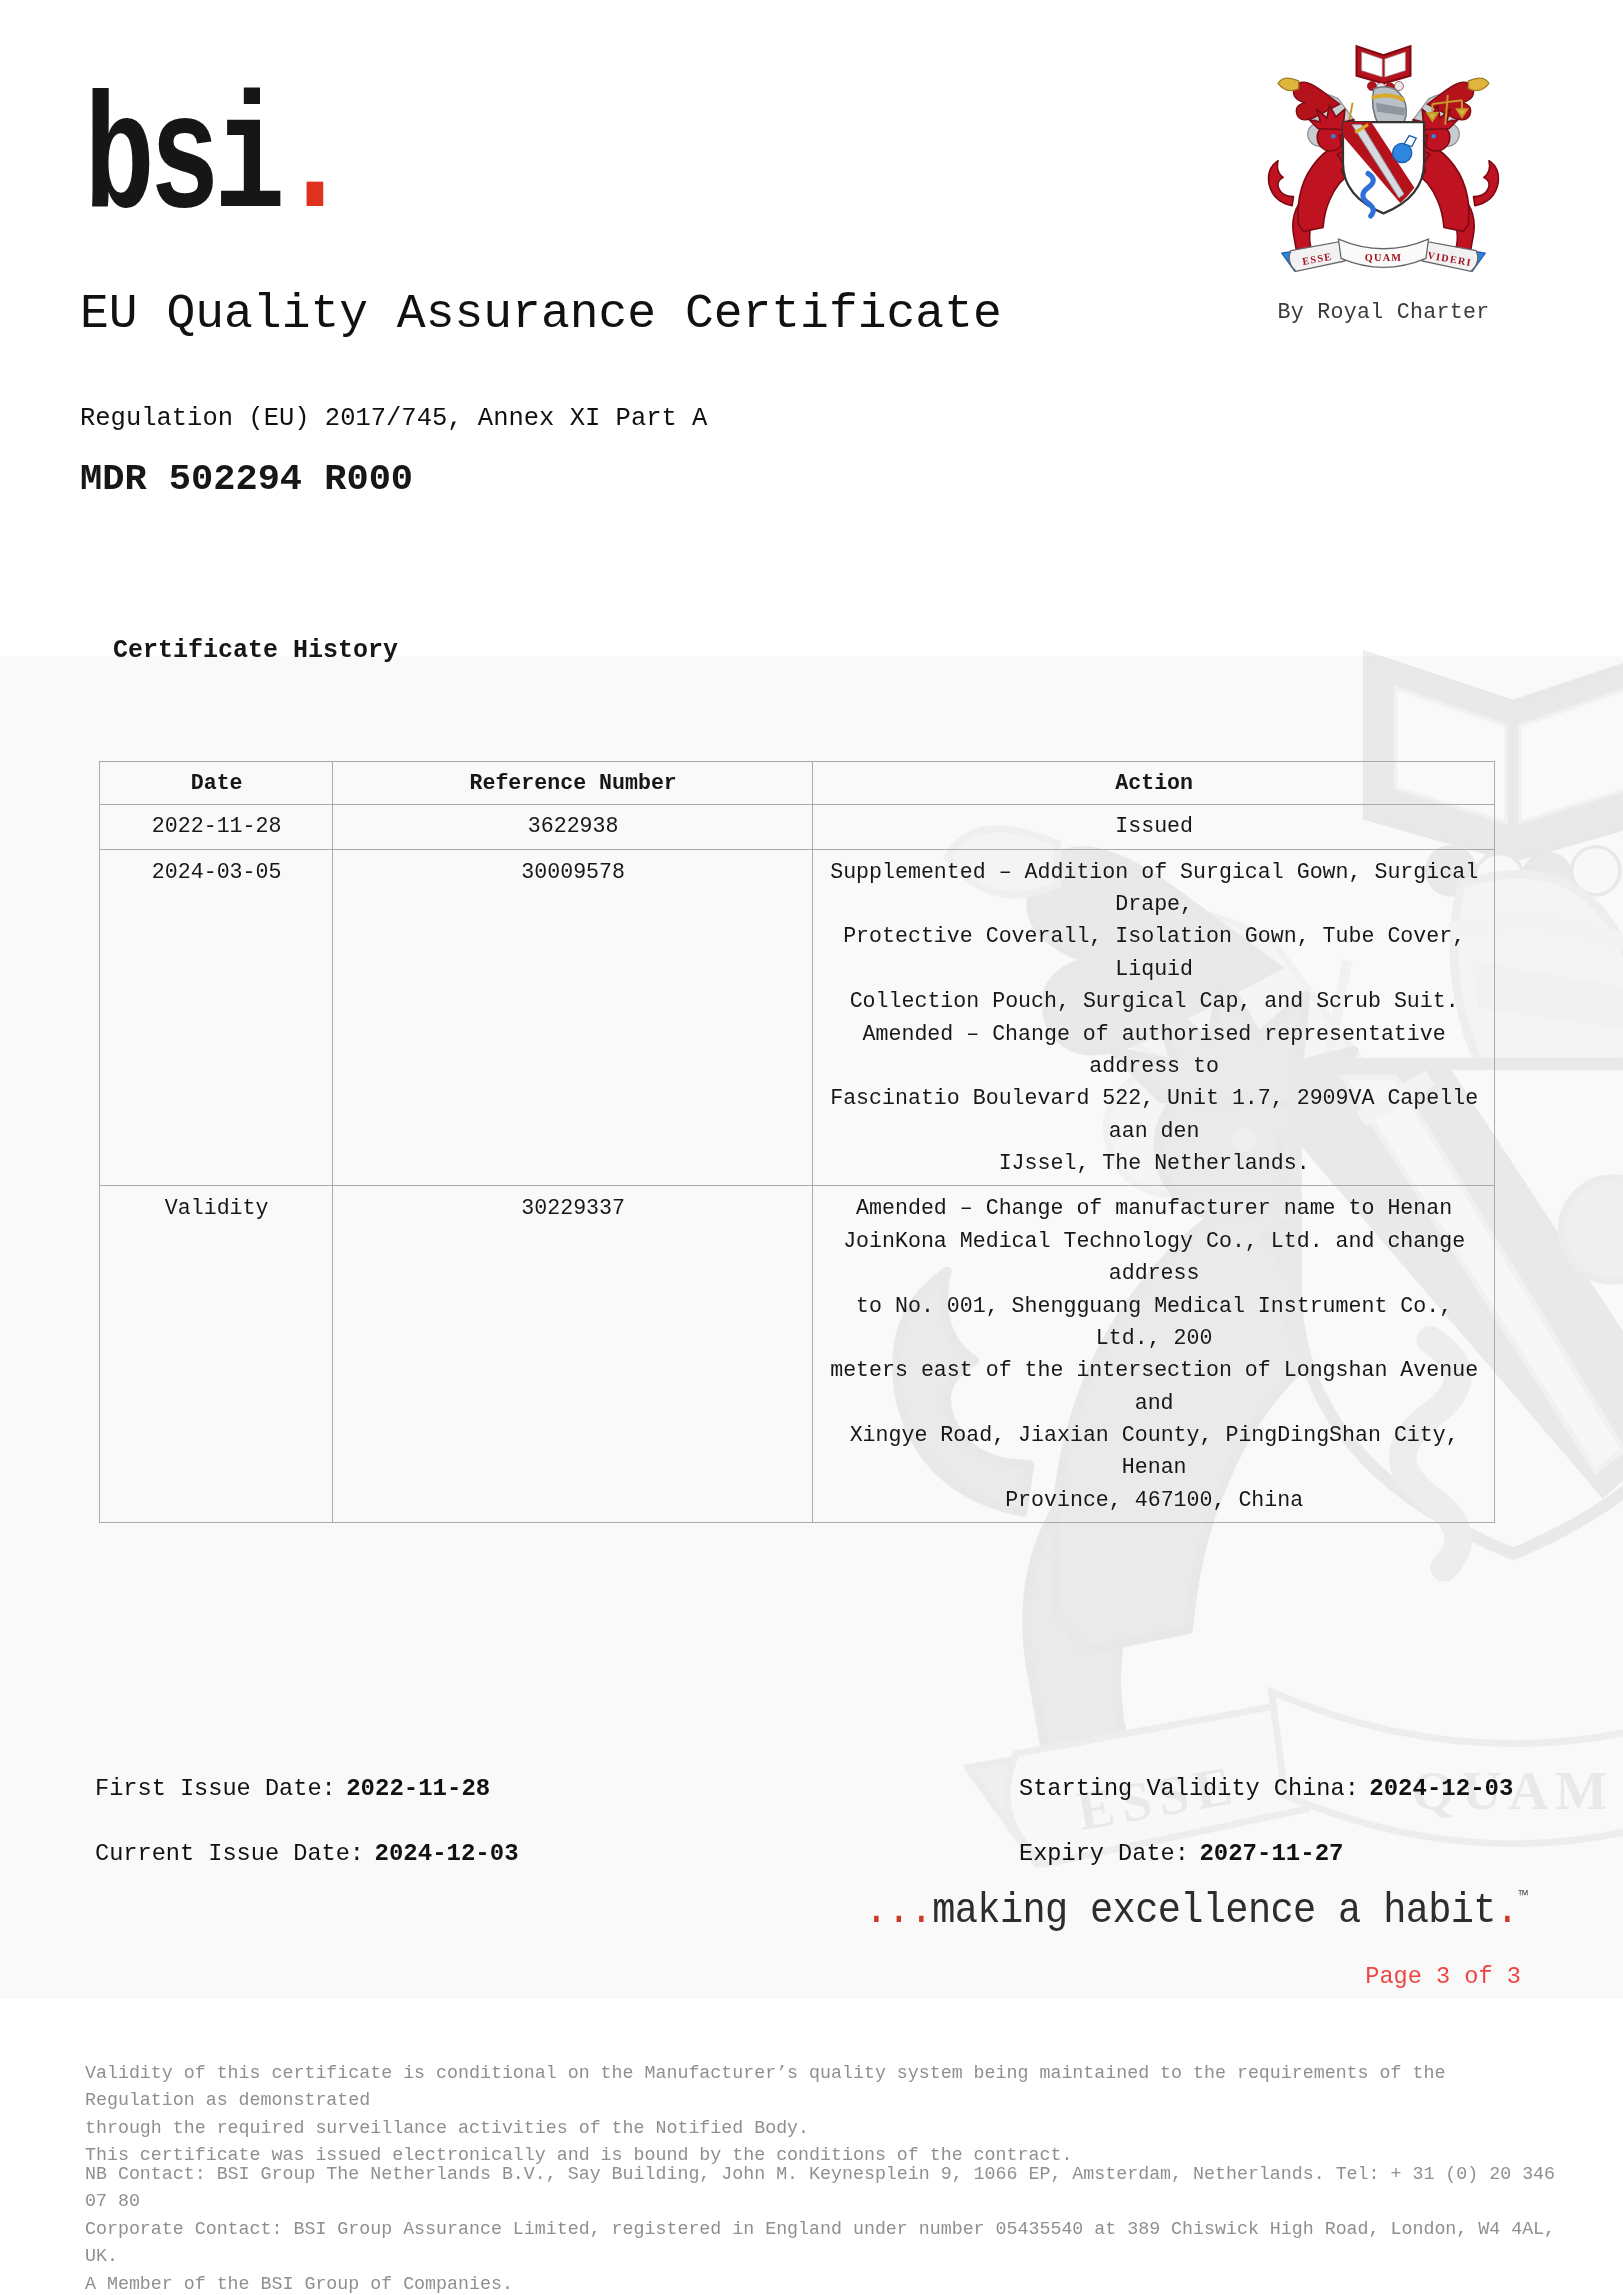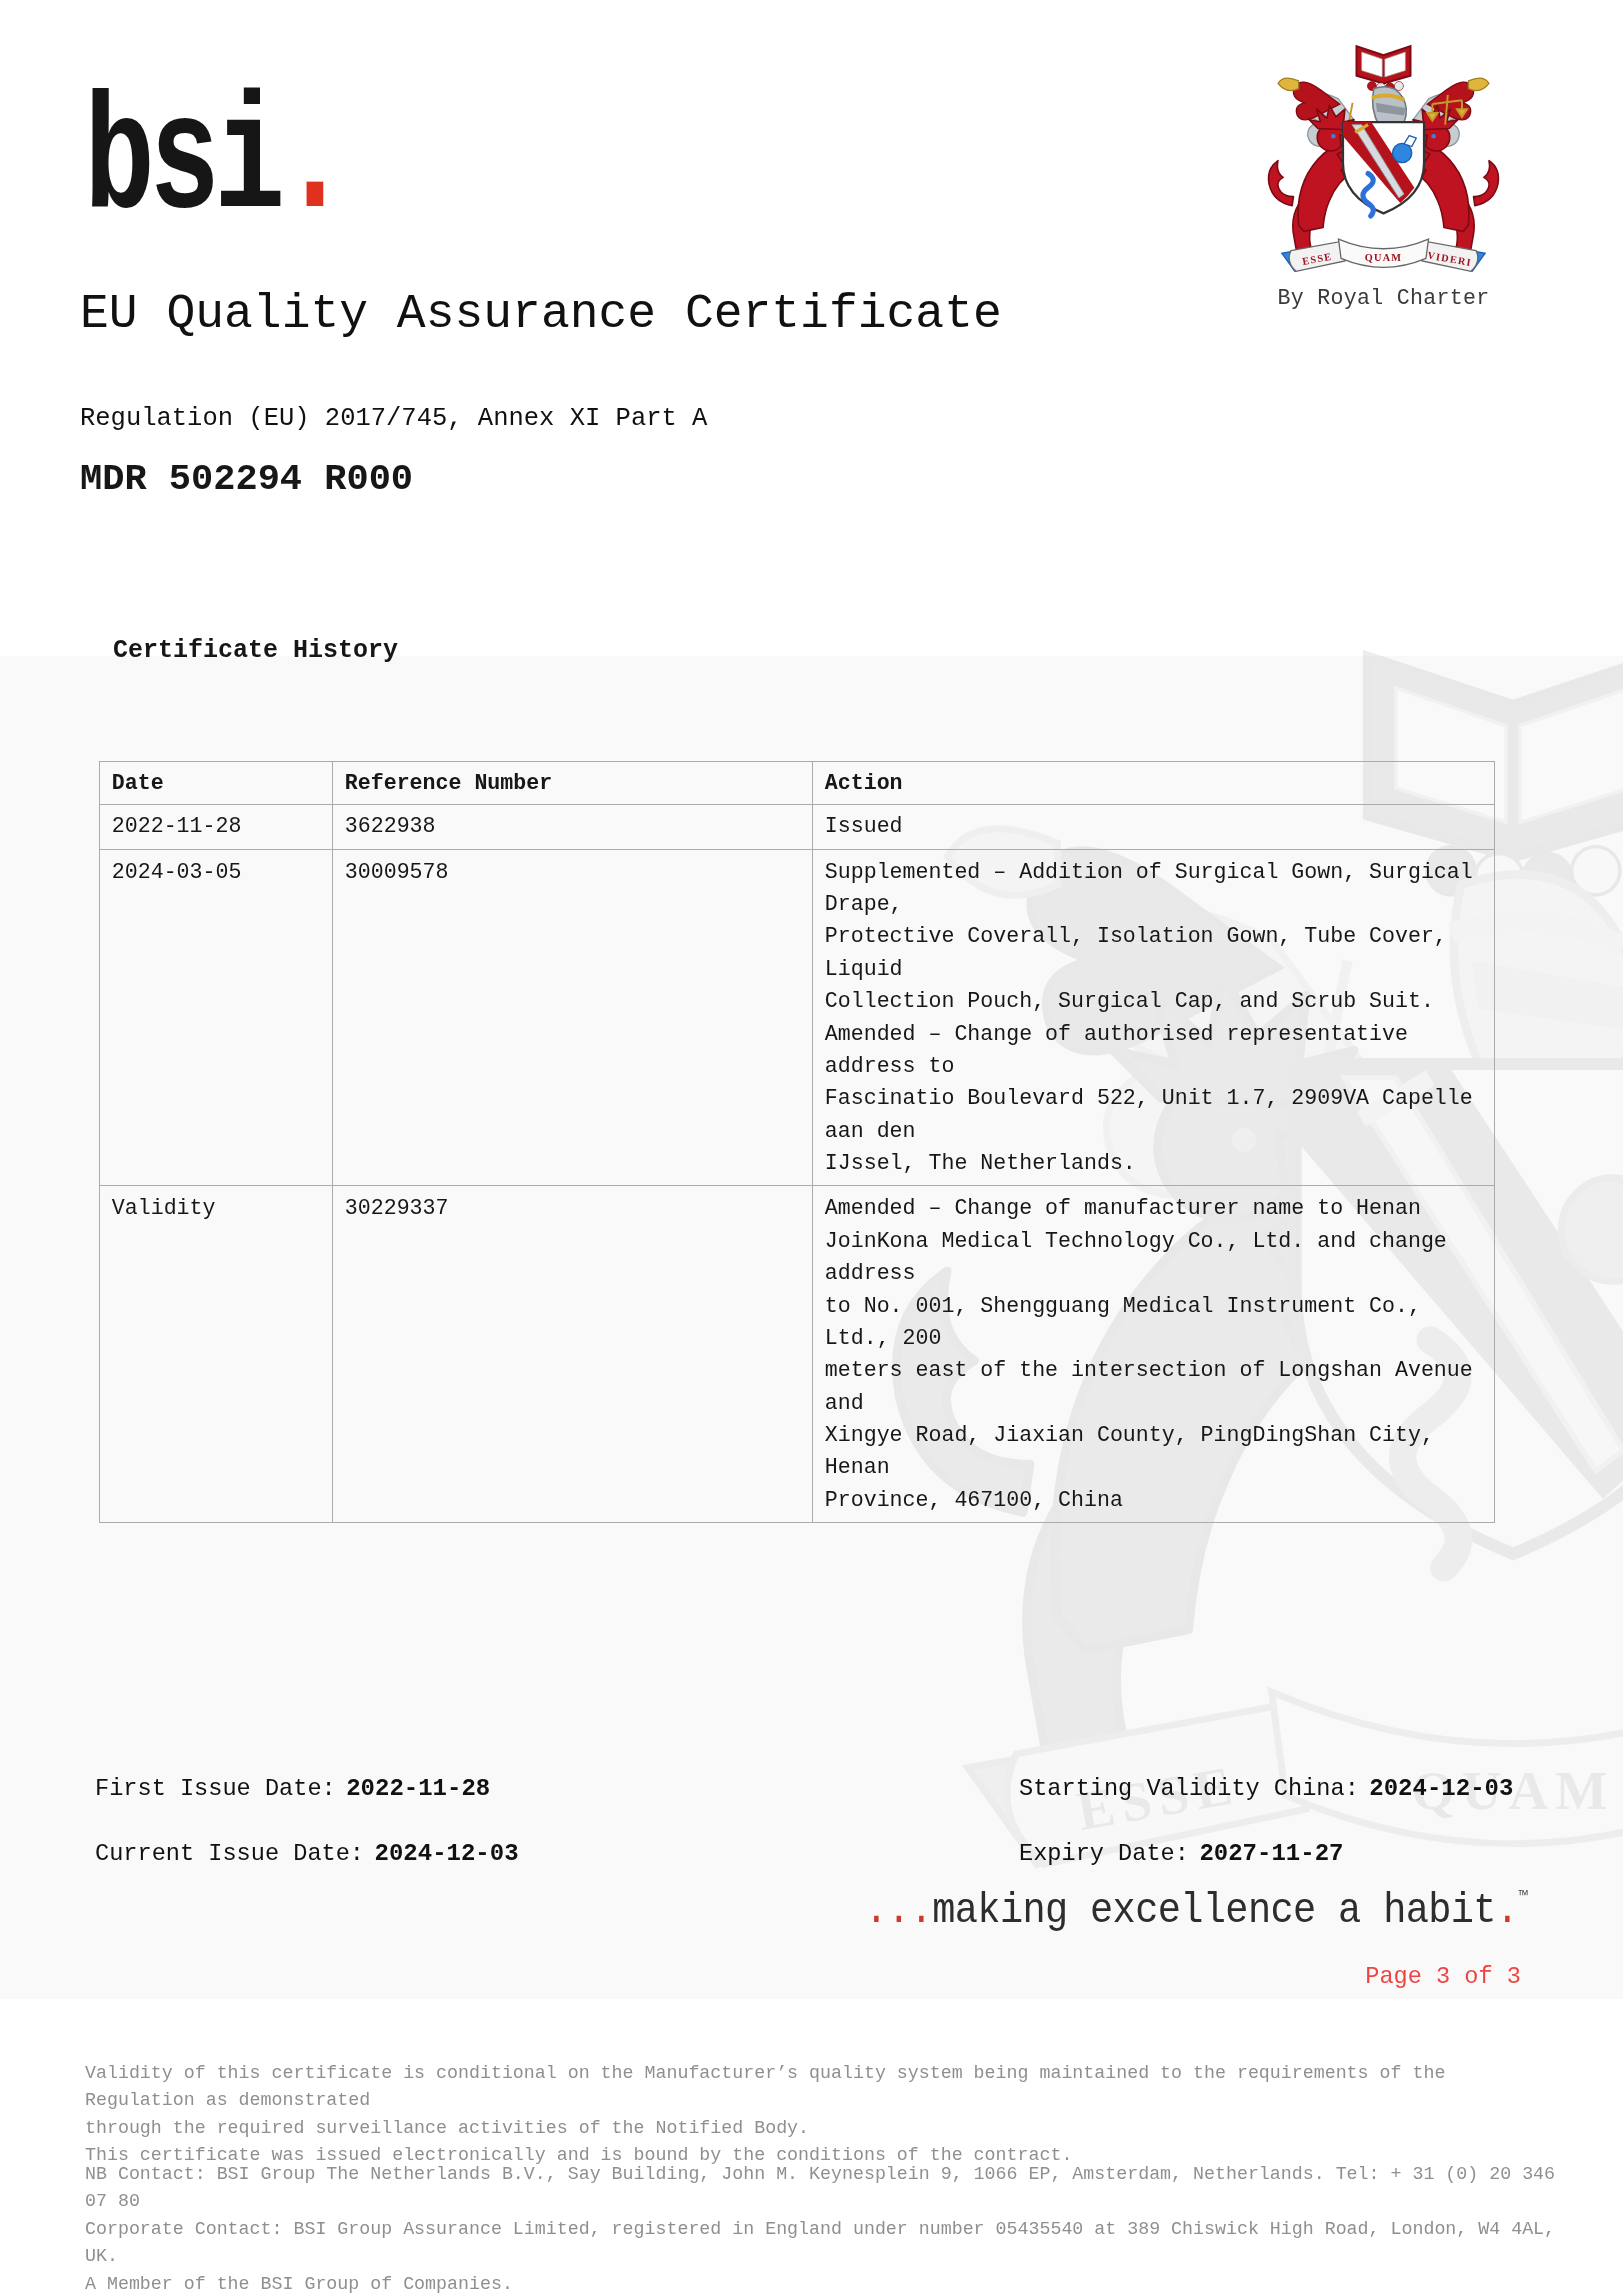--- a/index.html
+++ b/index.html
@@ -16,39 +16,39 @@
   
   .logo{
     position:absolute; left:84px; top:80px; font-size:164px; font-weight:700;
     line-height:1; letter-spacing:-7.9px; transform:scaleX(.72); transform-origin:0 0;
     color:#161616; white-space:nowrap;
   }
   .logo .dot{color:#e0301e; letter-spacing:0;}
 
   .crest{position:absolute; left:1242px; top:41px; width:283px; text-align:center;}
   .crest svg{display:block; width:283px; height:238px; margin:0 auto;}
-  .crest-caption{margin-top:7px; font-size:21.6px; color:#3a3a3a; letter-spacing:0.3px;}
+  .crest-caption{margin-top:21px; font-size:21.6px; color:#3a3a3a; letter-spacing:0.3px;}
 
   
   .title{position:absolute; left:80px; top:287px; font-size:48px; font-weight:400; color:#111; white-space:nowrap;}
   .subtitle{position:absolute; left:80px; top:364px; font-size:25.5px; color:#111; white-space:nowrap;margin-top:40px;}
   .mdr{position:absolute; left:80px; top:458px; font-size:37px; font-weight:700; white-space:nowrap;}
 
   
   .history-heading{position:absolute; left:113px; top:636px; font-size:25px; font-weight:700;}
   .history-note{
     position:absolute; left:113px; top:674px; width:1400px;
     font-size:19.6px; font-style:italic; color:#9b9b9b; line-height:1.45; white-space:pre-line;
   }
   .history-table{
     position:absolute; left:99px; top:761px; width:1395px;
     border-collapse:collapse; table-layout:fixed; font-size:21.6px; background:transparent;
   }
   .history-table th,.history-table td{
-    border:1.3px solid #ababab; text-align:left; vertical-align:top;
+    border:1.3px solid #ababab; text-align:center; vertical-align:top;
     padding:4.6px 10.5px 4.6px 11.8px; line-height:1.5; font-weight:400;
   }
   .history-table thead th{font-weight:700;}
   .history-table td.action{white-space:pre-line;}
   .history-table tbody td{padding-top:5.9px; padding-bottom:5.9px;}
   .col-date{width:233px;} .col-ref{width:480px;} .col-action{width:682px;}
 
   
   .date-line{position:absolute; font-size:23.6px; color:#111; white-space:nowrap;}
   .date-line .value{font-weight:700; margin-left:10.5px; font-size:24px;}

